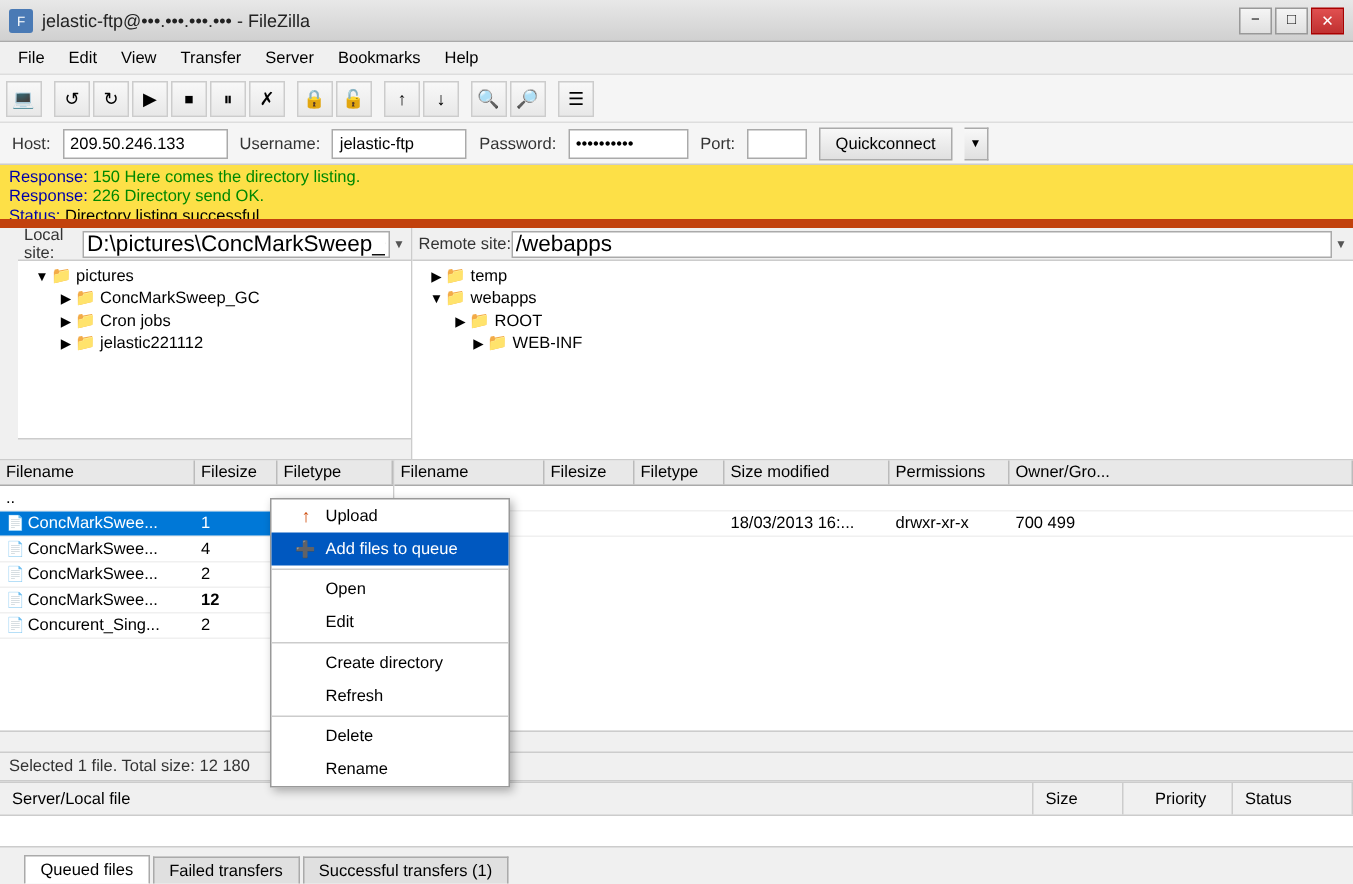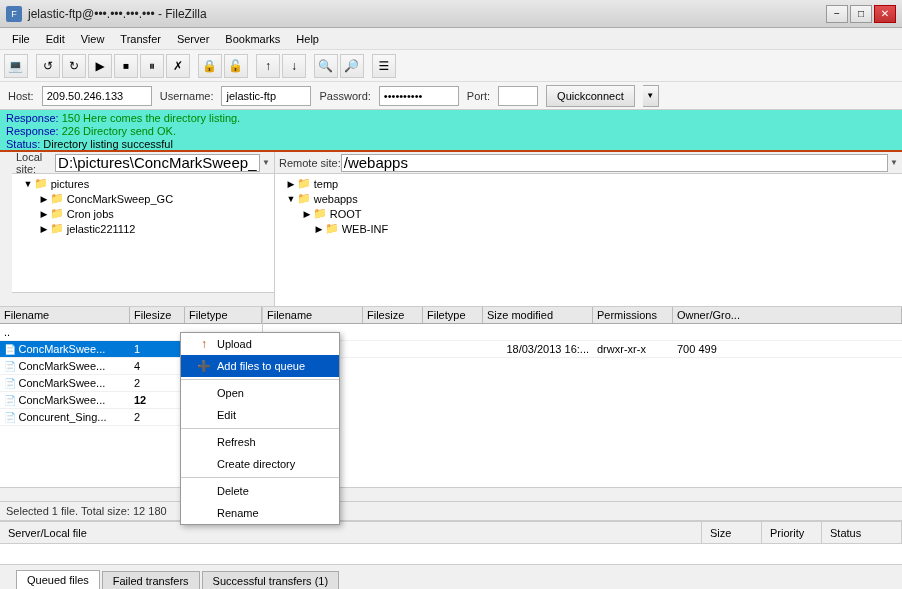--- a/index.html
+++ b/index.html
@@ -24,21 +24,21 @@
     .toolbar-separator { width: 4px; height: 24px; }
 
     
     .connbar { background: #f5f5f5; height: 28px; display: flex; align-items: center; padding: 0 8px; border-bottom: 1px solid #ccc; gap: 8px; }
     .connbar-label { font-size: 11px; color: #333; }
     .connbar-input { height: 20px; border: 1px solid #aaa; padding: 0 4px; font-size: 11px; background: white; }
     .quickconnect-btn { height: 22px; padding: 0 10px; background: linear-gradient(to bottom, #f8f8f8, #e0e0e0); border: 1px solid #aaa; cursor: pointer; font-size: 11px; }
     .quickconnect-arrow { height: 22px; width: 16px; background: linear-gradient(to bottom, #f8f8f8, #e0e0e0); border: 1px solid #aaa; border-left: none; cursor: pointer; display: flex; align-items: center; justify-content: center; font-size: 8px; }
 
     
-    .logarea { background: #5eead4; height: 42px; border-bottom: 2px solid #c2410c; padding: 2px 6px; overflow: hidden; }
+    .logarea { background: #fde047; height: 42px; border-bottom: 6px solid #c2410c; padding: 2px 6px; overflow: hidden; }
     .log-line { font-size: 11px; line-height: 13px; }
     .log-label { color: #00a; font-weight: normal; }
     .log-response { color: #080; }
     .log-status { color: #000; }
 
     
     .site-label { display: flex; align-items: center; padding: 2px 4px; background: #f0f0f0; border-bottom: 1px solid #ccc; height: 22px; }
     .site-label-text { font-size: 11px; color: #333; }
     .site-label-input { flex: 1; height: 18px; border: 1px solid #aaa; font-size: 15px; padding: 0 2px; background: white; }
     .site-label-arrow { font-size: 8px; color: #555; margin-left: 2px; cursor: pointer; }
@@ -292,21 +292,21 @@
         <div class="file-cell" style="width:110px;"></div>
         <div class="file-cell" style="width:80px;"></div>
         <div class="file-cell" style="flex:1;"></div>
       </div>
       <div class="file-row">
         <div class="file-cell" style="width:100px; display:flex; align-items:center; gap:2px;">
           <span style="font-size:10px;">📁</span>ROOT
         </div>
         <div class="file-cell" style="width:60px;"></div>
         <div class="file-cell" style="width:60px;"></div>
-        <div class="file-cell" style="width:110px;text-align:right;">18/03/2013 16:...</div>
+        <div class="file-cell" style="width:110px;">18/03/2013 16:...</div>
         <div class="file-cell" style="width:80px;">drwxr-xr-x</div>
         <div class="file-cell" style="flex:1;">700 499</div>
       </div>
     </div>
     <div class="hscroll"></div>
     <div class="statusbar">
       <span class="statusbar-text"></span>
     </div>
   </div>
 
@@ -324,42 +324,42 @@
       <span class="ctx-icon"></span>
       <span>Open</span>
     </div>
     <div class="ctx-item">
       <span class="ctx-icon"></span>
       <span>Edit</span>
     </div>
     <div class="ctx-separator"></div>
     <div class="ctx-item">
       <span class="ctx-icon"></span>
+      <span>Create directory</span>
+    </div>
+    <div class="ctx-item">
+      <span class="ctx-icon"></span>
       <span>Refresh</span>
-    </div>
-    <div class="ctx-item">
-      <span class="ctx-icon"></span>
-      <span>Create directory</span>
     </div>
     <div class="ctx-separator"></div>
     <div class="ctx-item">
       <span class="ctx-icon"></span>
       <span>Delete</span>
     </div>
     <div class="ctx-item">
       <span class="ctx-icon"></span>
       <span>Rename</span>
     </div>
   </div>
 </div>
 
 <div class="queue-header">
   <div class="queue-col-header" style="flex:1;">Server/Local file</div>
   <div class="queue-col-header" style="width:60px;">Size</div>
-  <div class="queue-col-header" style="width:60px;">Priority</div>
+  <div class="queue-col-header" style="width:60px;margin-left:13px;">Priority</div>
   <div class="queue-col-header" style="width:80px;">Status</div>
 </div>
 
 <div style="flex:1; background:white; min-height:20px;"></div>
 
 <div class="queue-tabs">
   <div class="queue-tab active">
     <span>Queued files</span>
   </div>
   <div class="queue-tab">

